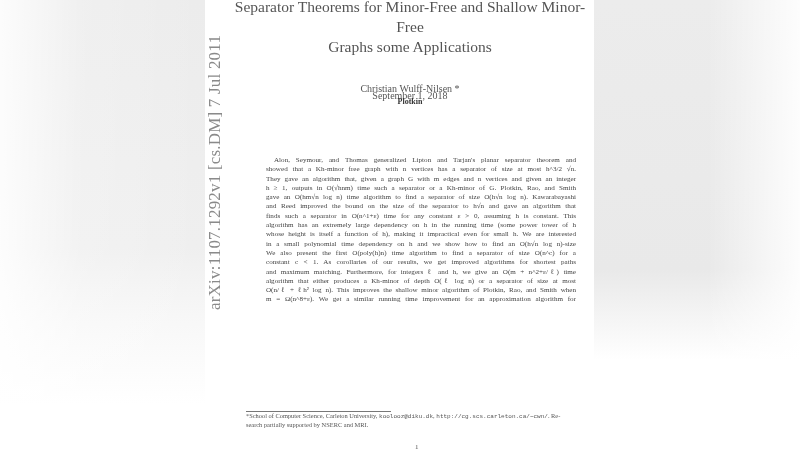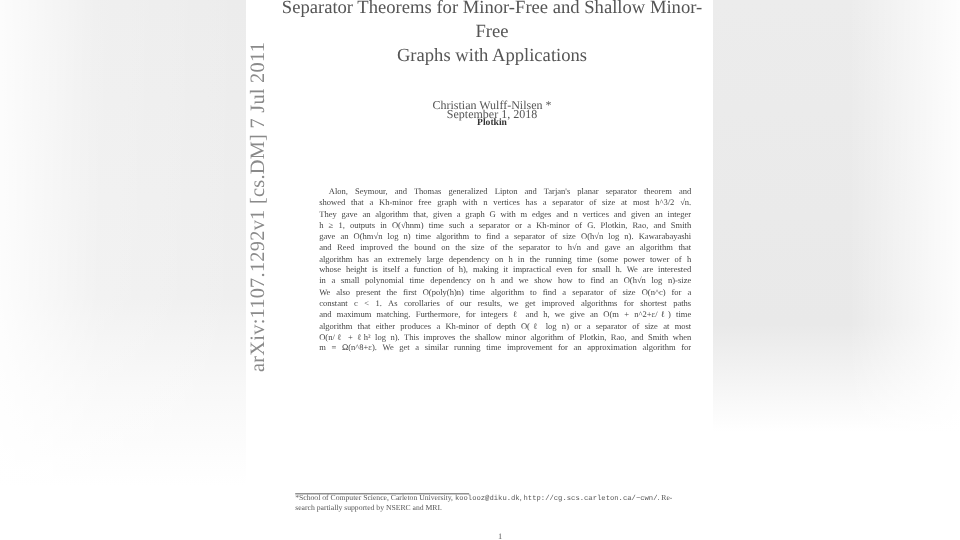--- a/index.html
+++ b/index.html
@@ -79,35 +79,36 @@
 
 <div class="side side-left"></div>
 <div class="side side-right"></div>
 
 <div class="page"></div>
 
 <div class="arxiv-id">arXiv:1107.1292v1  [cs.DM]  7 Jul 2011</div>
 
 <div class="title">
   <div>Separator Theorems for Minor-Free and Shallow Minor-Free</div>
-  <div>Graphs with Applications</div>
+  <div>Graphs some Applications</div>
 </div>
 
 <div class="author">Christian Wulff-Nilsen *</div>
 <div class="date">September 1, 2018</div>
 
 <div class="abstract-heading">Plotkin</div>
 
 <div class="abstract-body">
   <span class="line indent">Alon, Seymour, and Thomas generalized Lipton and Tarjan's planar separator theorem and</span>
   <span class="line">showed that a Kh-minor free graph with n vertices has a separator of size at most h^3/2 √n.</span>
   <span class="line">They gave an algorithm that, given a graph G with m edges and n vertices and given an integer</span>
   <span class="line">h ≥ 1, outputs in O(√hnm) time such a separator or a Kh-minor of G. Plotkin, Rao, and Smith</span>
   <span class="line">gave an O(hm√n log n) time algorithm to find a separator of size O(h√n log n). Kawarabayashi</span>
   <span class="line">and Reed improved the bound on the size of the separator to h√n and gave an algorithm that</span>
+  <span class="line">finds such a separator in O(n^1+ε) time for any constant ε &gt; 0, assuming h is constant. This</span>
   <span class="line">algorithm has an extremely large dependency on h in the running time (some power tower of h</span>
   <span class="line">whose height is itself a function of h), making it impractical even for small h. We are interested</span>
   <span class="line">in a small polynomial time dependency on h and we show how to find an O(h√n log n)-size</span>
   <span class="line">We also present the first O(poly(h)n) time algorithm to find a separator of size O(n^c) for a</span>
   <span class="line">constant c &lt; 1. As corollaries of our results, we get improved algorithms for shortest paths</span>
   <span class="line">and maximum matching. Furthermore, for integers ℓ and h, we give an O(m + n^2+ε/ℓ) time</span>
   <span class="line">algorithm that either produces a Kh-minor of depth O(ℓ log n) or a separator of size at most</span>
   <span class="line">O(n/ℓ + ℓh² log n). This improves the shallow minor algorithm of Plotkin, Rao, and Smith when</span>
   <span class="line">m = Ω(n^8+ε). We get a similar running time improvement for an approximation algorithm for</span>
 </div>

